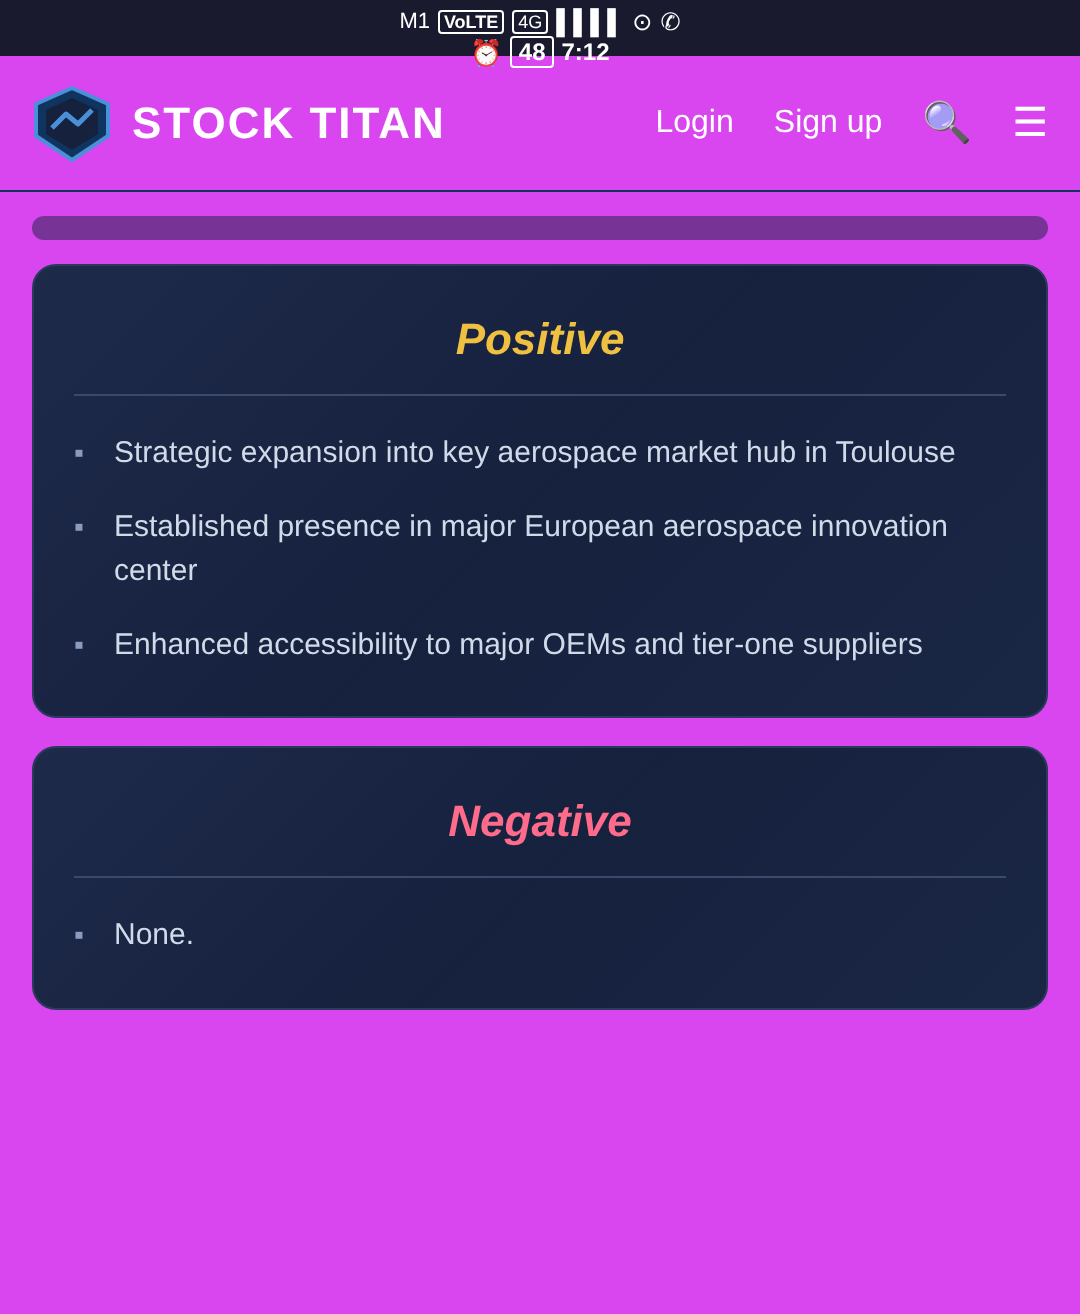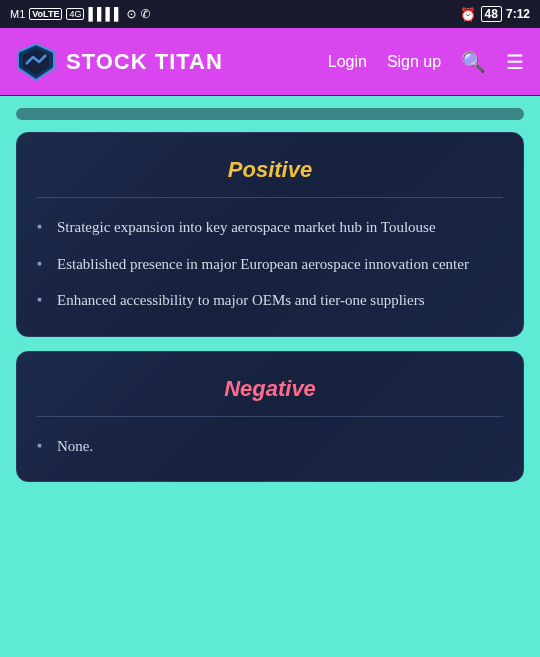--- a/index.html
+++ b/index.html
@@ -17,20 +17,21 @@
     }
 
     
     .status-bar {
       background-color: #1a1a2e;
       display: flex;
       justify-content: space-between;
       align-items: center;
       padding: 4px 10px;
       height: 28px;
+      flex-direction: column;
     }
 
     .status-left {
       display: flex;
       align-items: center;
       gap: 4px;
       font-size: 11px;
       color: #ffffff;
     }
 
@@ -87,21 +88,21 @@
     }
 
     .nav-icon {
       color: #ffffff;
       font-size: 20px;
       cursor: pointer;
     }
 
     
     .content-area {
-      background-color: #5eead4;
+      background-color: #d946ef;
       padding: 12px 16px;
       overflow-y: auto;
       height: calc(657px - 28px - 68px);
     }
 
     
     .tab-area {
       background-color: #16213e;
       border-radius: 8px;
       height: 12px;
@@ -145,21 +146,20 @@
       padding: 0;
     }
 
     .bullet-list li {
       color: #d0dae8;
       font-size: 15px;
       line-height: 1.5;
       margin-bottom: 14px;
       padding-left: 20px;
       position: relative;
-      font-family: Liberation Serif, serif;
     }
 
     .bullet-list li::before {
       content: '▪';
       position: absolute;
       left: 0;
       top: 0;
       color: #8a9bc0;
       font-size: 14px;
     }

